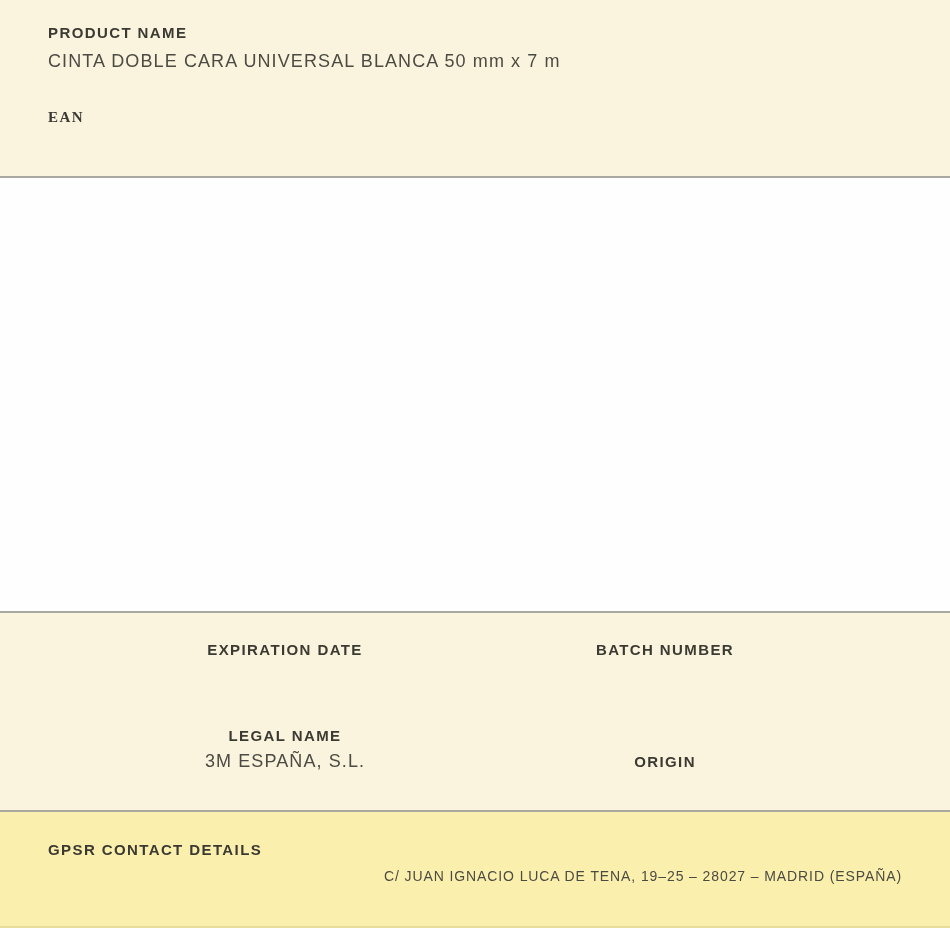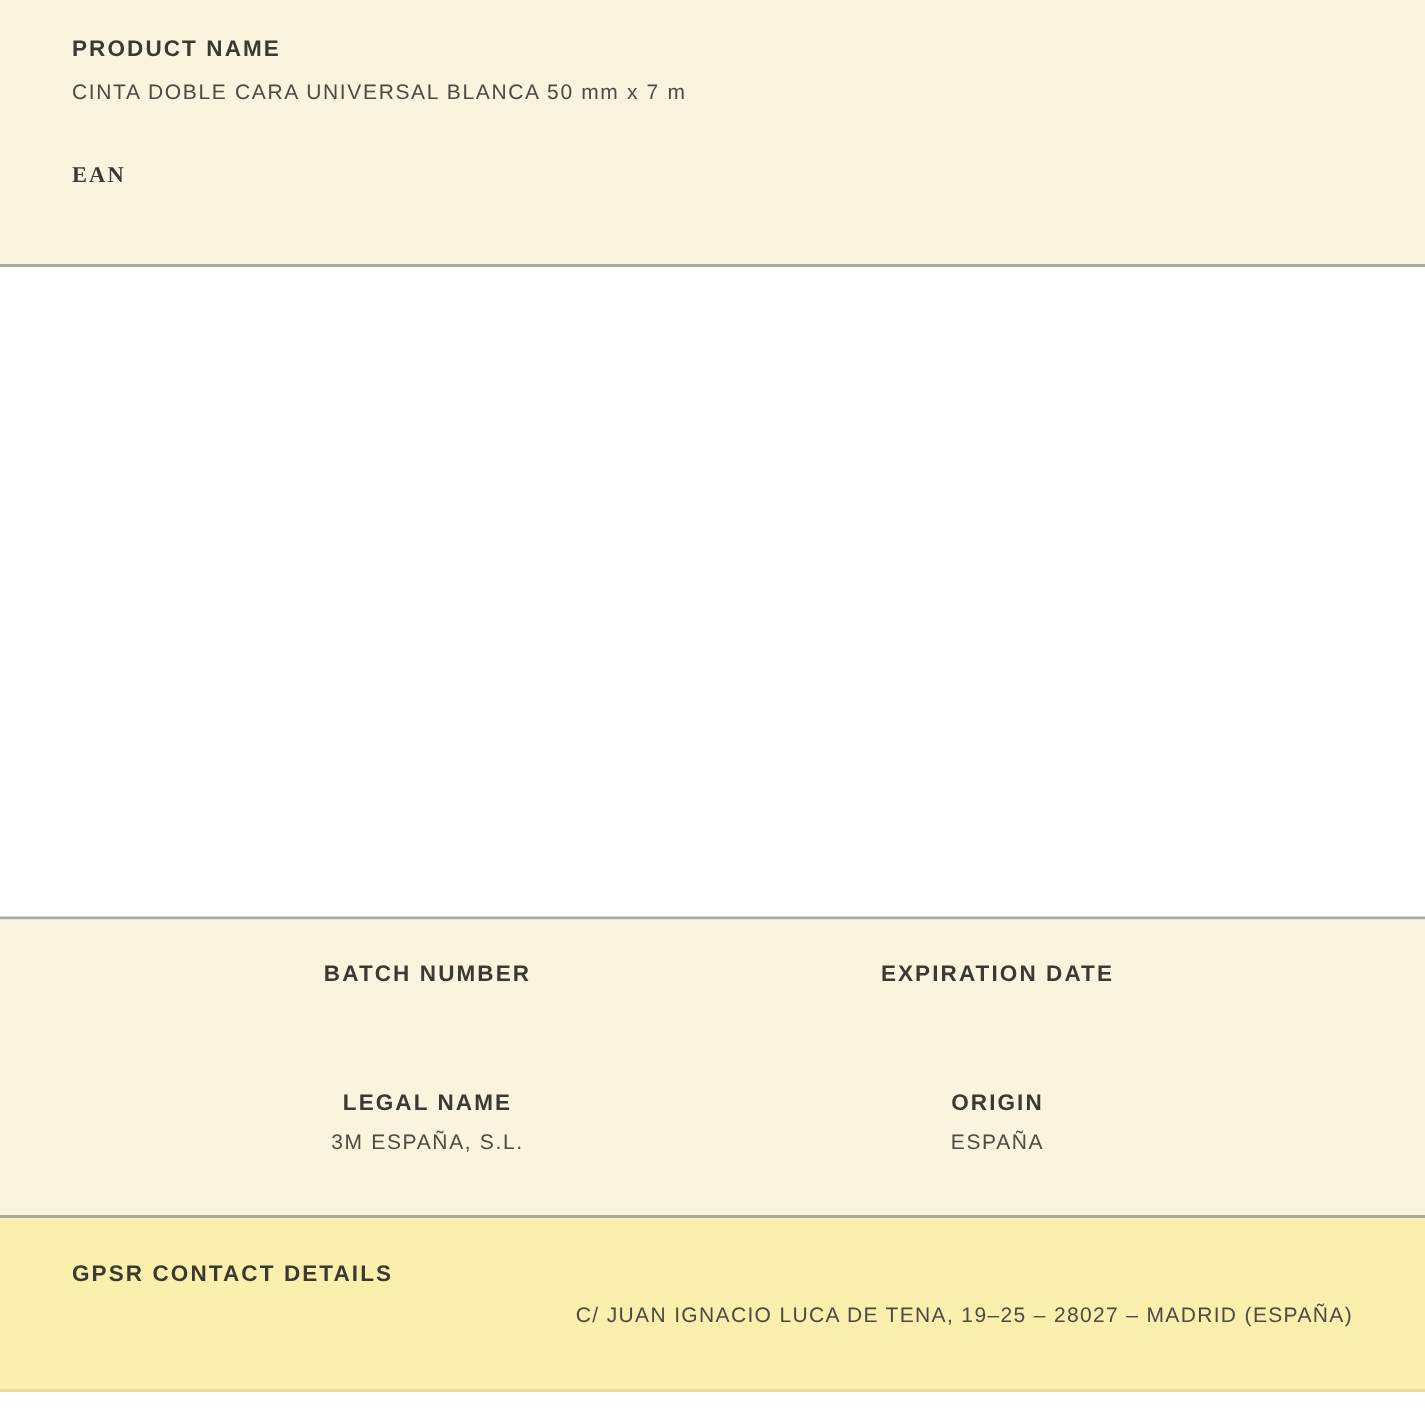--- a/index.html
+++ b/index.html
@@ -28,21 +28,21 @@
     padding: 24px 48px 0 48px;
   }
   .field-label {
     font-size: 15px;
     font-weight: 700;
     letter-spacing: 1.4px;
     color: #3B3A32;
     line-height: 17px;
   }
   .field-value {
-    font-size: 14px;
+    font-size: 18px;
     font-weight: 400;
     letter-spacing: 1.1px;
     color: #4C4B43;
     line-height: 16px;
     margin-top: 12px;
   }
   .sec-product .field + .field { margin-top: 40px; font-family: Liberation Serif, serif; }
 
   
   .sec-image {
@@ -96,36 +96,35 @@
     <div class="field">
       <div class="field-label">EAN</div>
     </div>
   </section>
 
   <section class="sec-image"></section>
 
   <section class="sec-details">
     <div class="cols row1">
       <div class="col">
-        <div class="field-label">BATCH NUMBER</div>
+        <div class="field-label">EXPIRATION DATE</div>
         <div class="field-value"></div>
       </div>
       <div class="col">
-        <div class="field-label">EXPIRATION DATE</div>
+        <div class="field-label">BATCH NUMBER</div>
         <div class="field-value"></div>
       </div>
     </div>
     <div class="cols row2">
       <div class="col">
         <div class="field-label">LEGAL NAME</div>
         <div class="field-value">3M ESPAÑA, S.L.</div>
       </div>
       <div class="col">
         <div class="field-label">ORIGIN</div>
-        <div class="field-value">ESPAÑA</div>
       </div>
     </div>
   </section>
 
   <section class="sec-gpsr">
     <div class="field-label">GPSR CONTACT DETAILS</div>
     <div class="gpsr-address">C/ JUAN IGNACIO LUCA DE TENA, 19–25 – 28027 – MADRID (ESPAÑA)</div>
   </section>
 
 </div>

